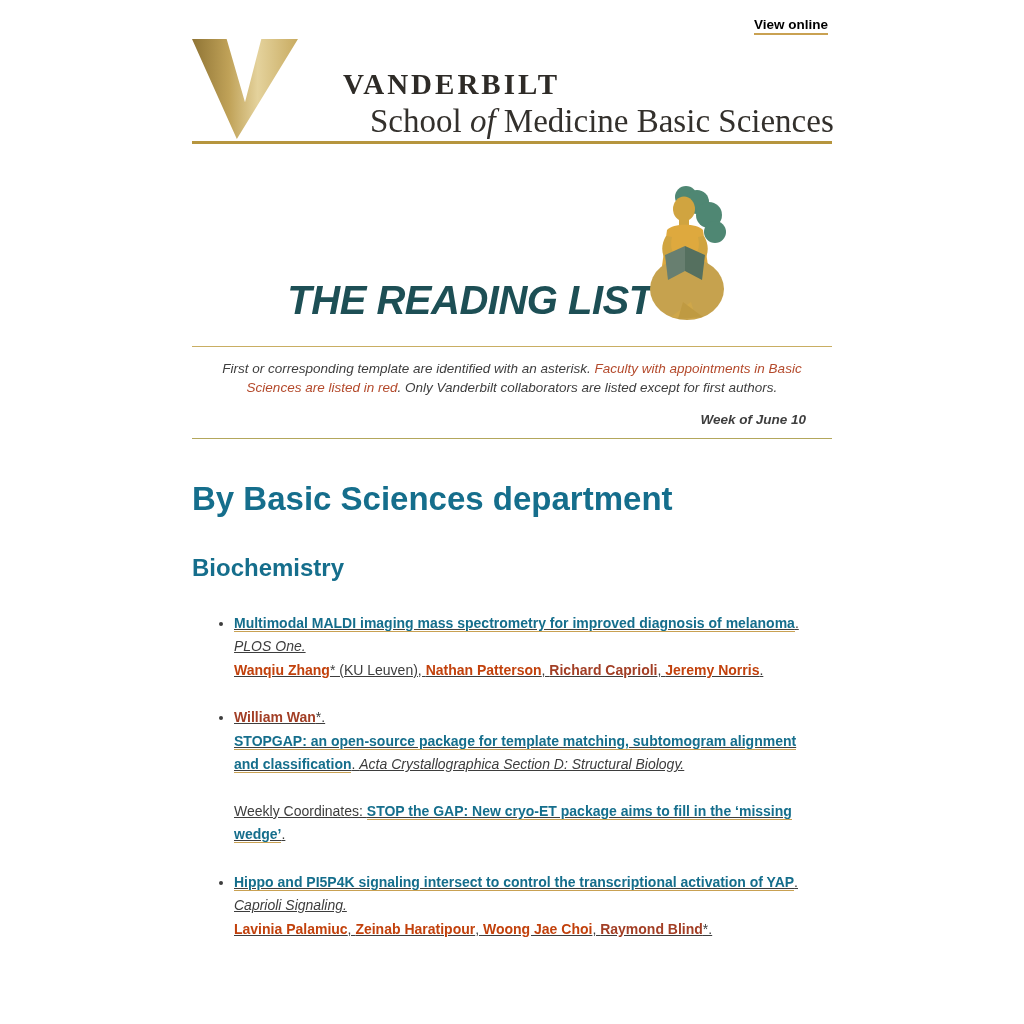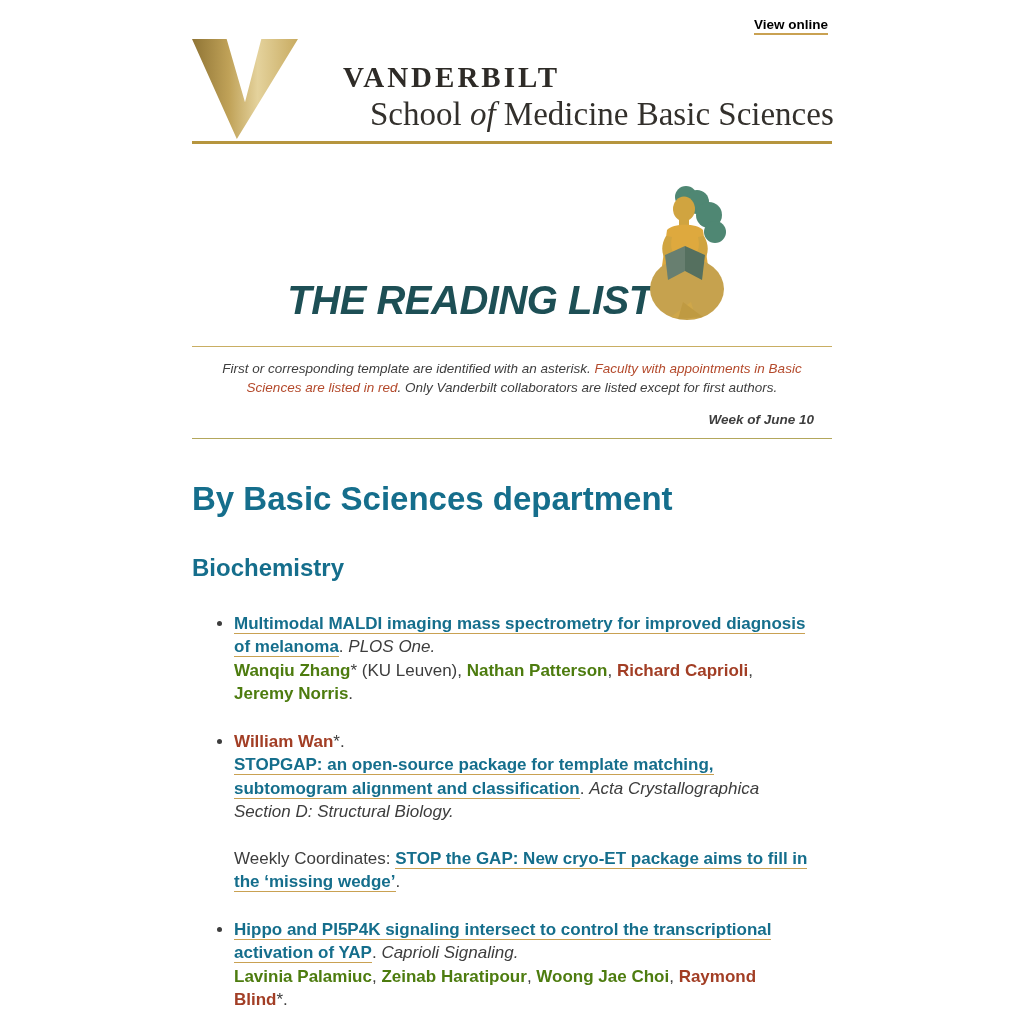--- a/index.html
+++ b/index.html
@@ -4,47 +4,47 @@
 <style>
   html,body{margin:0;padding:0;background:#ffffff;}
   body{width:1024px;height:1024px;overflow:hidden;font-family:"Liberation Sans",sans-serif;color:#3d3d3d;}
   .container{width:640px;margin:0 auto;position:relative;}
 
   
   .topbar{padding:15px 4px 6px 0;text-align:right;}
   .view-online{color:#000000;font-size:13.5px;font-weight:bold;text-decoration:none;border-bottom:2px solid #c9a152;padding-bottom:1px;}
 
   
-  .brand{display:flex;align-items:center;}
+  .brand{display:flex;align-items:flex-end;}
   .v-logo{width:107px;height:100px;flex:0 0 auto;}
   .brand-text{margin-left:44px;padding-top:17px;font-family:"Liberation Serif",serif;color:#2e2b27;}
   .wordmark{font-size:29px;font-weight:bold;letter-spacing:3px;line-height:1;}
   .school{font-size:33px;line-height:1.05;margin-top:5px;color:#33302c;white-space:nowrap;margin-left:27px;}
   .school .of{font-style:italic;}
   .gold-rule{border:none;height:3px;background:#b6953e;margin:2px 0 0 0;}
 
   
   .masthead{display:flex;justify-content:center;align-items:flex-end;margin-top:40px;height:152px;}
   .masthead-title{font-size:40px;font-weight:bold;color:#1d4f55;letter-spacing:-0.5px;margin:0 0 16px 0;line-height:1;font-style:italic;}
   .person-svg{width:92px;height:150px;margin-left:-8px;flex:0 0 auto;}
 
   
   .notice{margin-top:10px;border-top:1px solid #c9ae63;border-bottom:1px solid #b3a75c;padding:12px 0 11px 0;}
   .notice-text{font-style:italic;font-size:13.5px;line-height:19px;text-align:center;margin:0 14px;color:#3e3e3e;}
   .notice-red{color:#b44a2c;}
-  .week{font-style:italic;font-weight:bold;font-size:13.5px;text-align:right;margin:15px 18px 0 0;color:#3e3e3e;}
+  .week{font-style:italic;font-weight:bold;font-size:13.5px;text-align:right;margin:15px 26px 0 0;color:#3e3e3e;}
 
   
   .section-title{color:#156e8c;font-size:33px;font-weight:bold;margin:42px 0 0 0;line-height:1.1;}
   .dept-title{color:#156e8c;font-size:24px;font-weight:bold;margin:38px 0 0 0;line-height:1.1;}
   ul.papers{margin:30px 0 0 0;padding-left:42px;}
-  ul.papers > li{margin-bottom:24px;font-size:17px;line-height:23.5px;width:575px;}
+  ul.papers > li{margin-bottom:24px;font-size:14px;line-height:23.5px;width:575px;text-decoration:underline;}
   .plink{color:#156e8c;font-weight:bold;text-decoration:none;border-bottom:1px solid #c9a152;}
   .journal{font-style:italic;color:#3d3d3d;}
-  .a-bold{font-weight:bold;color:#4d7c0f;}
+  .a-bold{font-weight:bold;color:#c2410c;}
   .a-red{font-weight:bold;color:#a23e25;}
   .a-plain{color:#3d3d3d;}
   .weekly{margin-top:23px;}
 </style>
 </head>
 <body>
 
 <div class="container">
 
   <div class="topbar">

